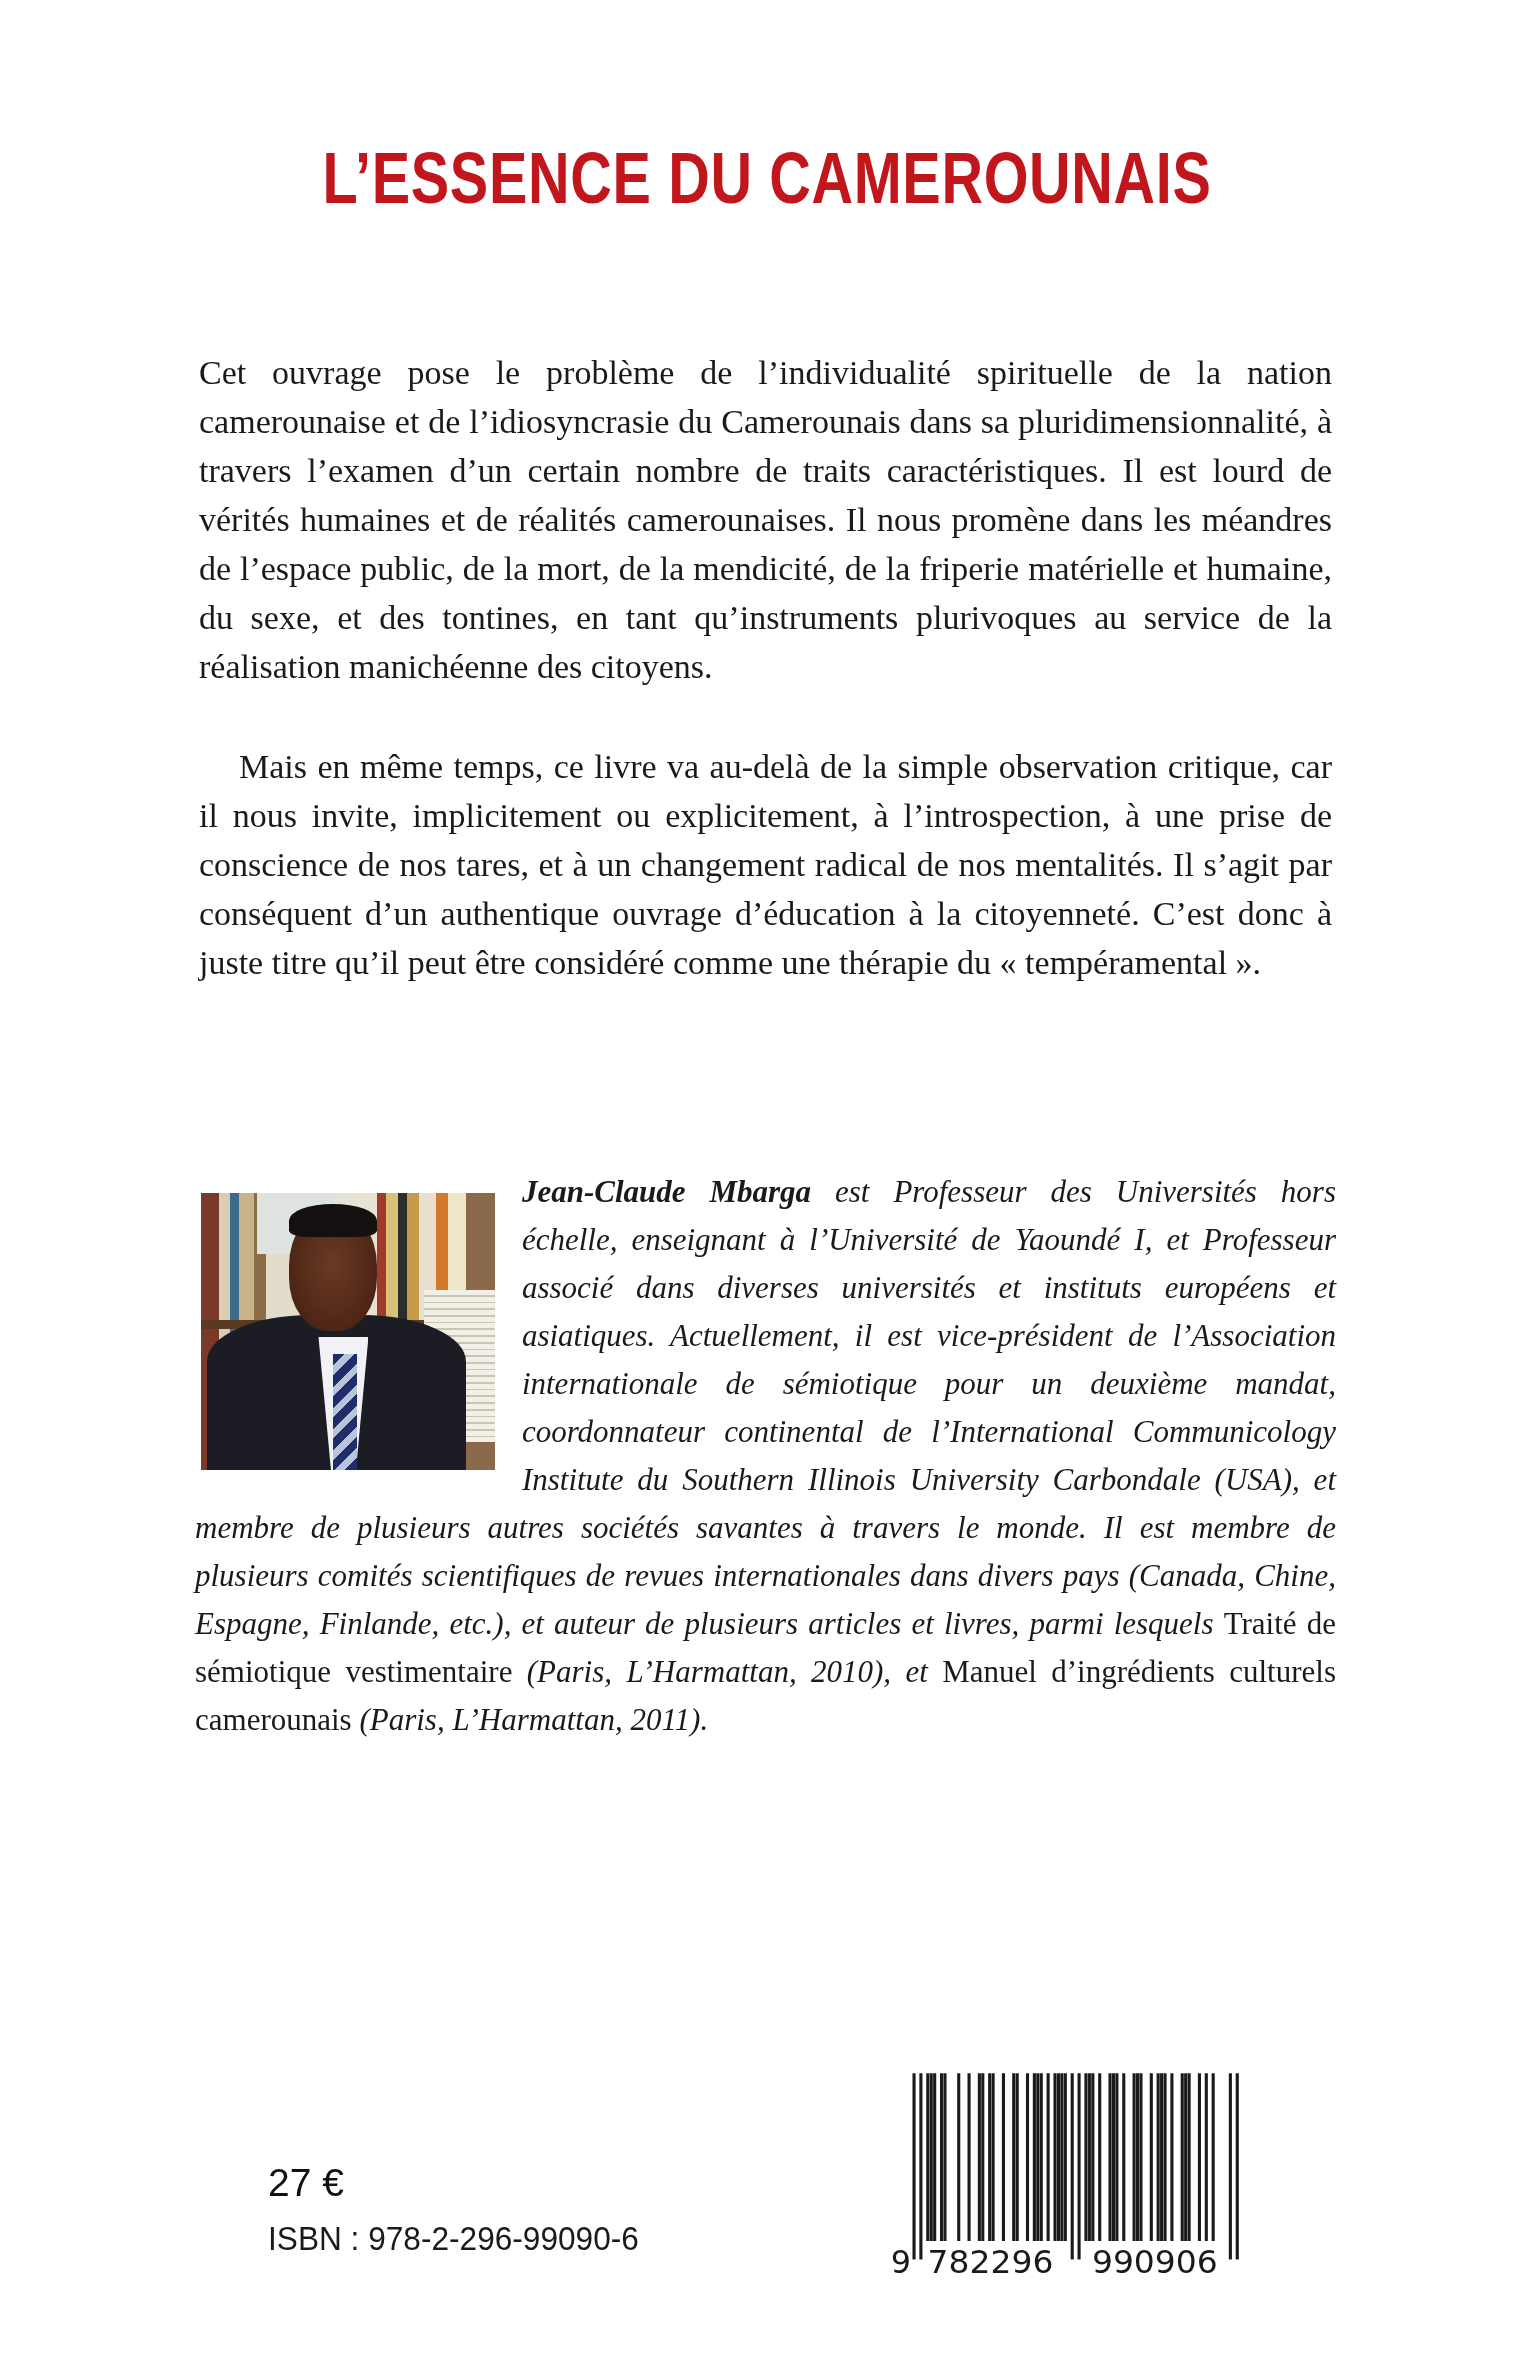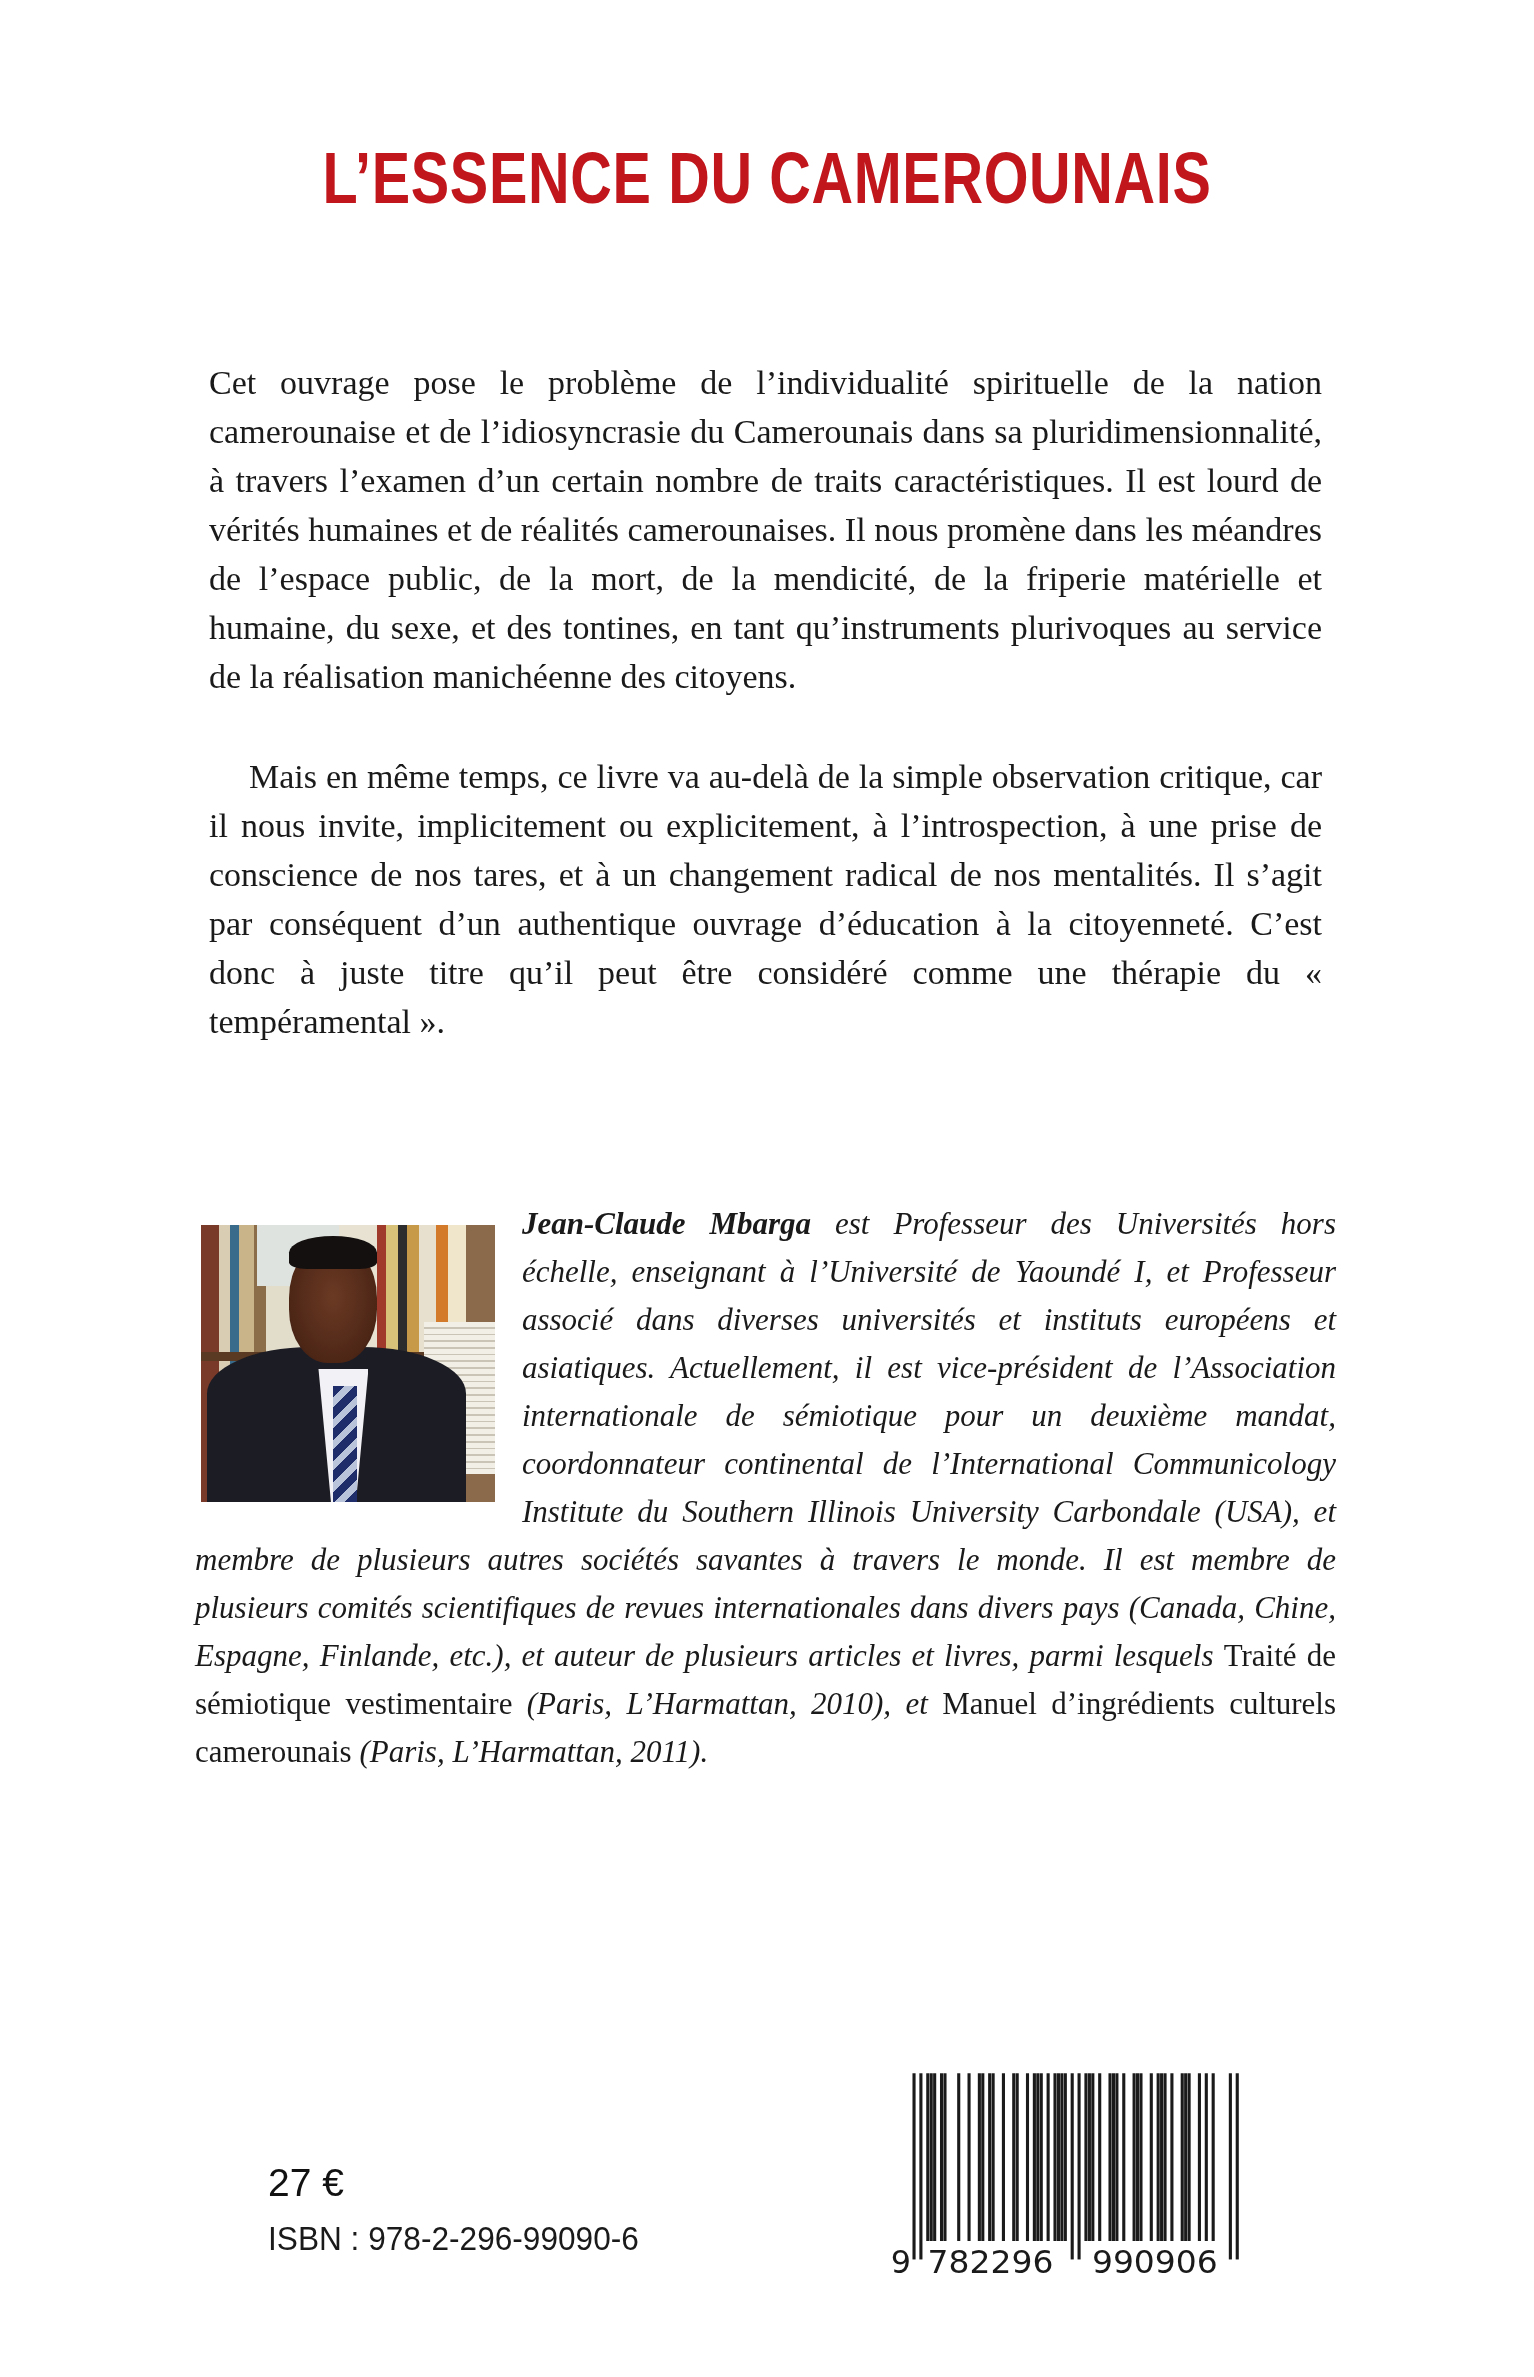--- a/index.html
+++ b/index.html
@@ -11,28 +11,28 @@
     font-family: "Liberation Sans", sans-serif; font-weight: bold;
     font-size: 72px; line-height: 84px; color: #c0161c; letter-spacing: 0.8px;
     transform: scaleX(0.80); transform-origin: 50% 50%;
   }
 
   .body-text {
     position: absolute; left: 195px; width: 1141px;
     font-family: "Liberation Serif", serif; font-size: 34px; line-height: 49px;
     color: #1a1a1a; text-align: justify;
   }
-  .body-text p { margin: 14px; }
+  .body-text p { margin: 4px; }
   .p1 { top: 344px; }
   .p2 { top: 738px; text-indent: 40px; }
 
   .bio {
     position: absolute; left: 195px; top: 1168px; width: 1141px;
     font-family: "Liberation Serif", serif; font-style: italic; font-size: 31px;
-    line-height: 48px; color: #1a1a1a; text-align: justify; margin-top: 32px;
+    line-height: 48px; color: #1a1a1a; text-align: justify;
   }
   .bio .author-name { font-weight: bold; }
   .bio .book-title { font-style: normal; }
 
   .photo {
     float: left; width: 294px; height: 277px; margin: 25px 27px 6.7px 5.9px;
     position: relative; overflow: hidden; background: #3b3a36;
   }
   .photo .shelf-bg { position: absolute; inset: 0;
     background:

